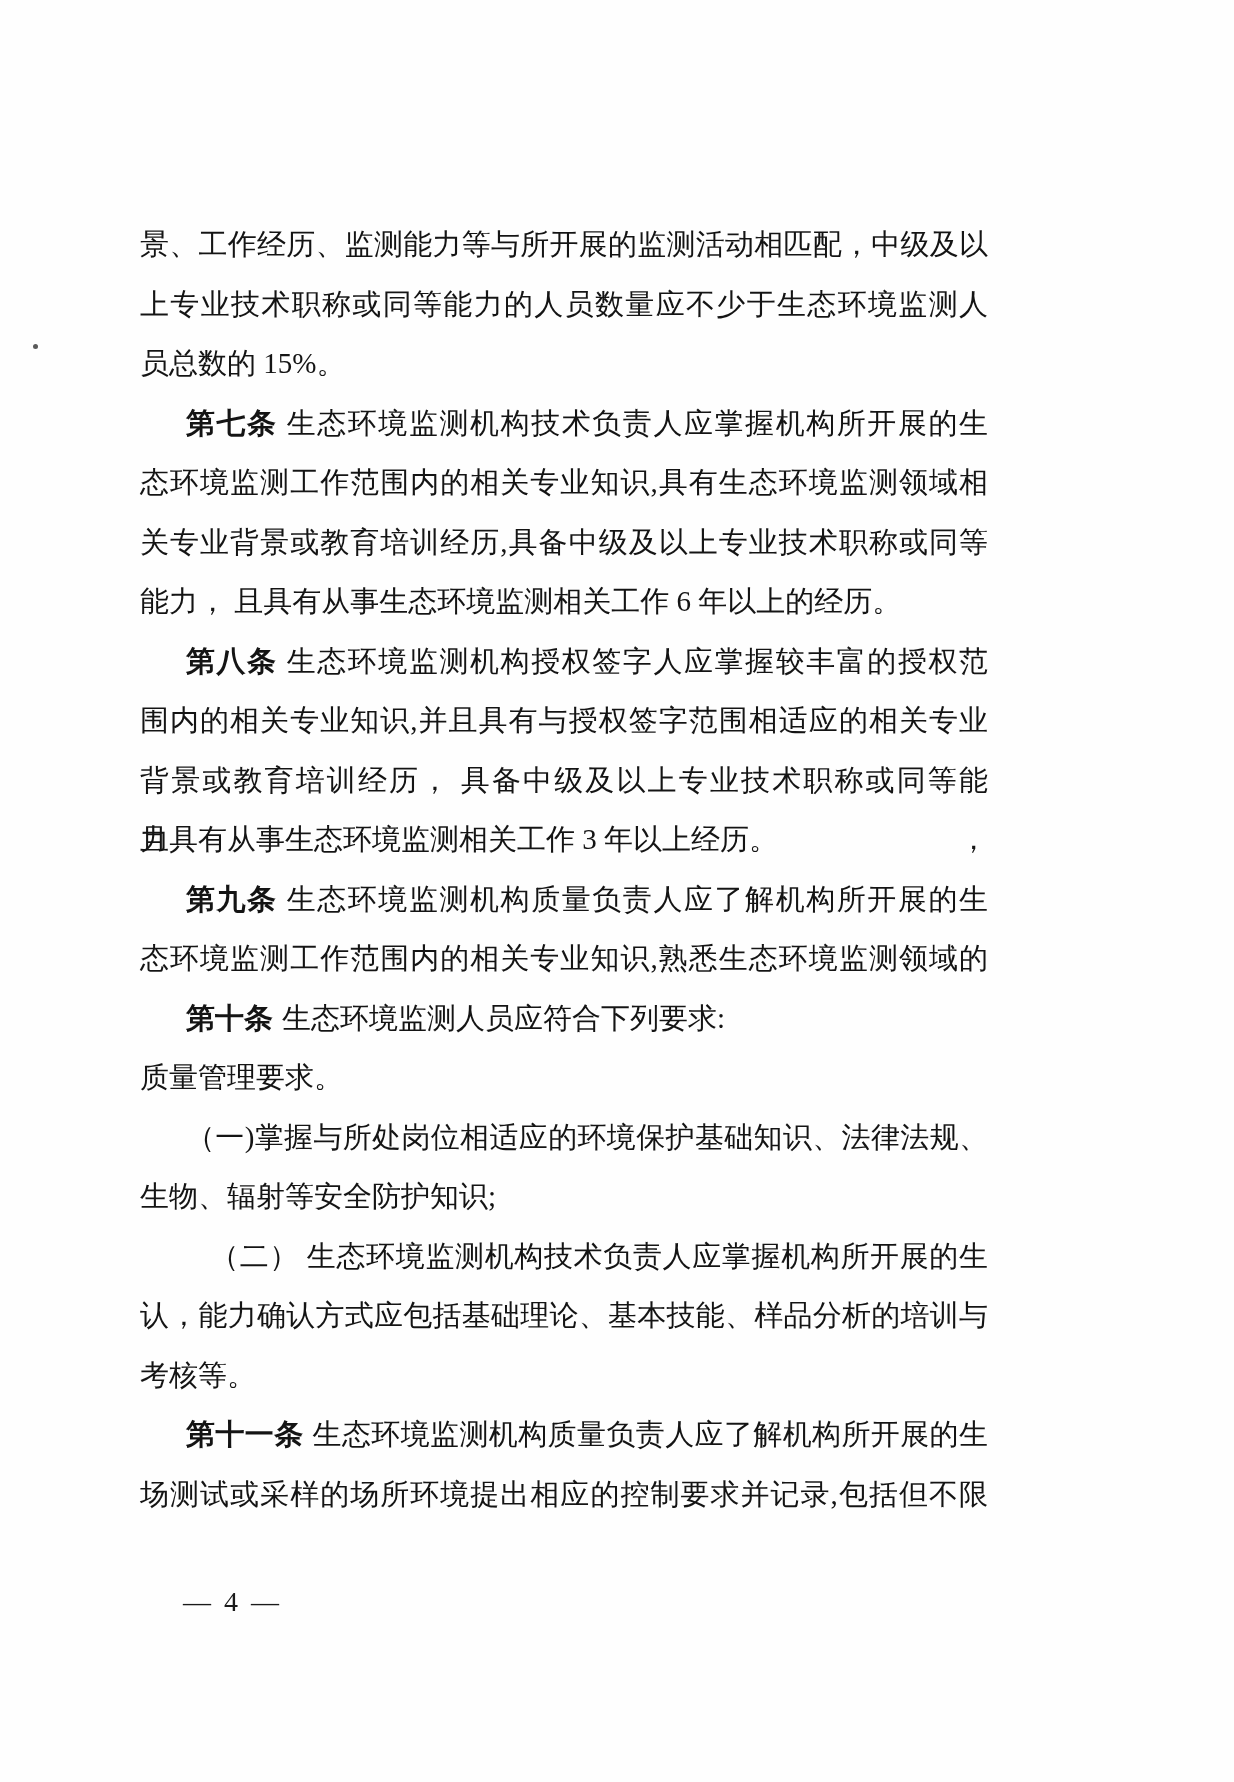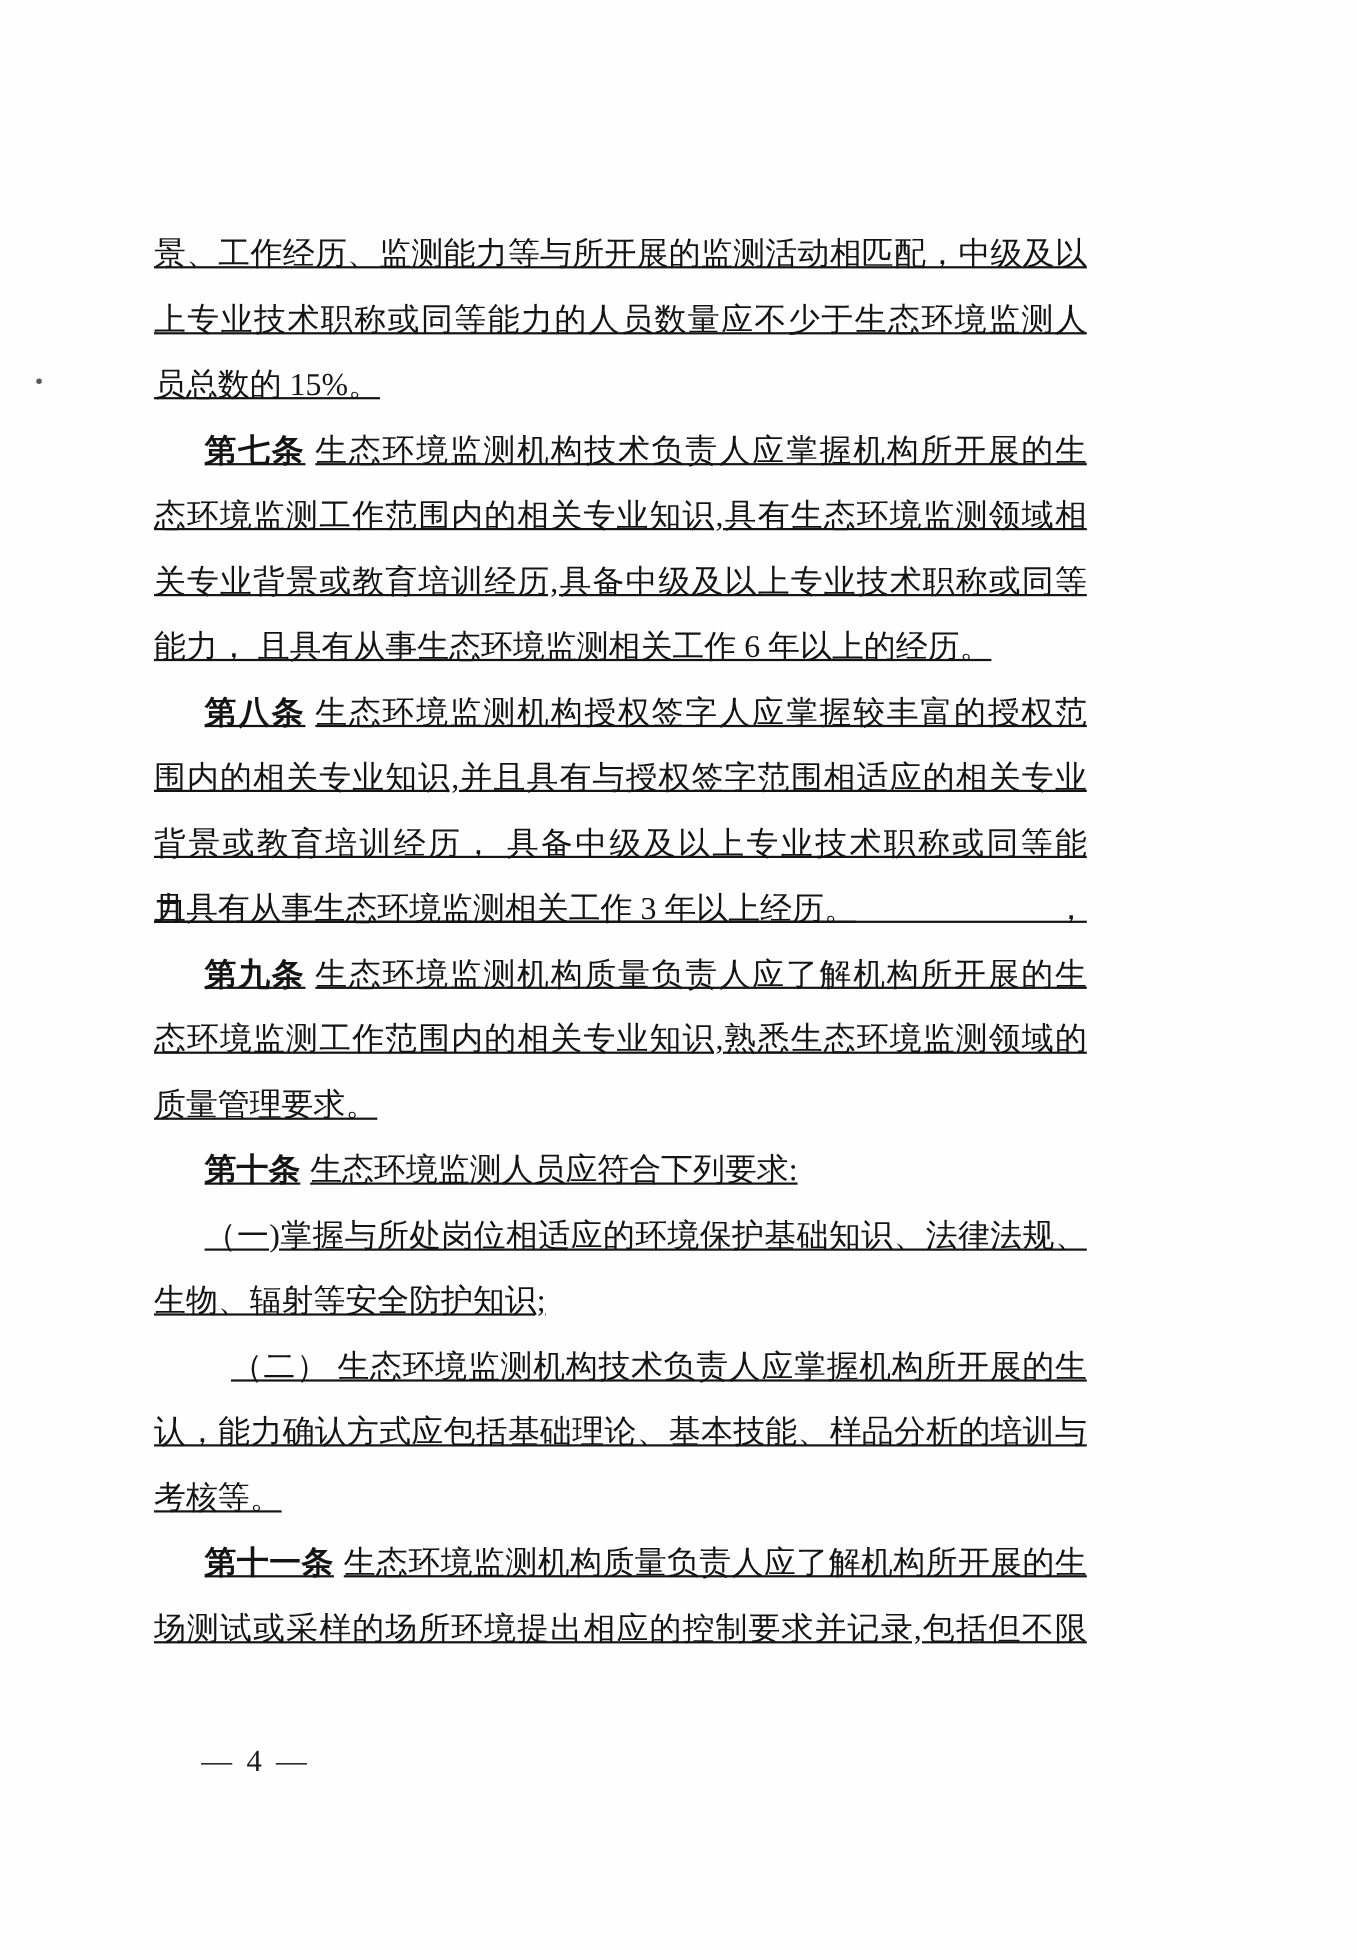--- a/index.html
+++ b/index.html
@@ -8,25 +8,24 @@
     width: 1234px;
     height: 1782px;
     background: #fefefe;
     font-family: "Liberation Serif", "DejaVu Serif", serif;
     color: #141414;
     overflow: hidden;
   }
   .textblock {
     position: absolute;
     left: 140px;
-    top: 202px;
+    top: 215px;
     width: 848px;
     font-size: 29px;
     line-height: 59.5px;
-    text-decoration: underline;
   }
   .line { height: 59.5px; }
   .justify { text-align: justify; text-align-last: justify; }
   .indent { padding-left: 46px; }
   .indent-lg { padding-left: 70px; }
   .art {
     font-family: "Liberation Sans", "DejaVu Sans", sans-serif;
     font-weight: 700;
     margin-right: 9px;
     margin-top: 44px;
@@ -77,23 +76,23 @@
     <div class="line justify"><span>围内的相关专业知识,并且具有与授权签字范围相适应的相关专业</span></div>
 
     <div class="line justify"><span>背景或教育培训经历， 具备中级及以上专业技术职称或同等能力，</span></div>
 
     <div class="line"><span>且具有从事生态环境监测相关工作 3 年以上经历。</span></div>
 
     <div class="line indent justify"><span class="art">第九条</span><span>生态环境监测机构质量负责人应了解机构所开展的生</span></div>
 
     <div class="line justify"><span>态环境监测工作范围内的相关专业知识,熟悉生态环境监测领域的</span></div>
 
+    <div class="line indent"><span class="art">第十条</span><span>生态环境监测人员应符合下列要求:</span></div>
+
     <div class="line"><span>质量管理要求。</span></div>
-
-    <div class="line indent"><span class="art">第十条</span><span>生态环境监测人员应符合下列要求:</span></div>
 
     <div class="line indent justify"><span>（一)掌握与所处岗位相适应的环境保护基础知识、法律法规、</span></div>
 
 
     <div class="line"><span>生物、辐射等安全防护知识;</span></div>
 
     <div class="line indent-lg justify"><span>（二） 生态环境监测机构技术负责人应掌握机构所开展的生</span></div>
 
     <div class="line justify"><span>认，能力确认方式应包括基础理论、基本技能、样品分析的培训与</span></div>
 

